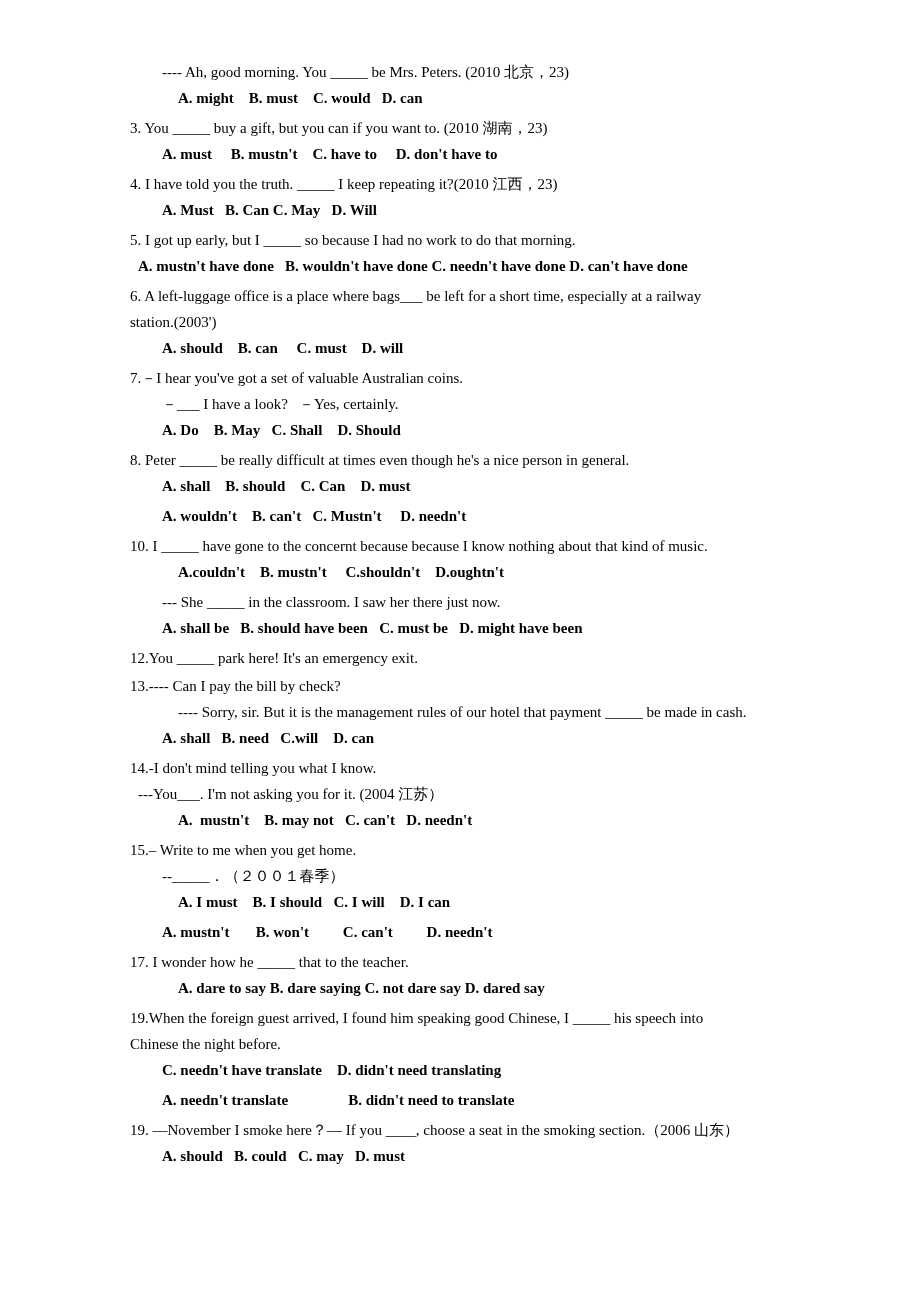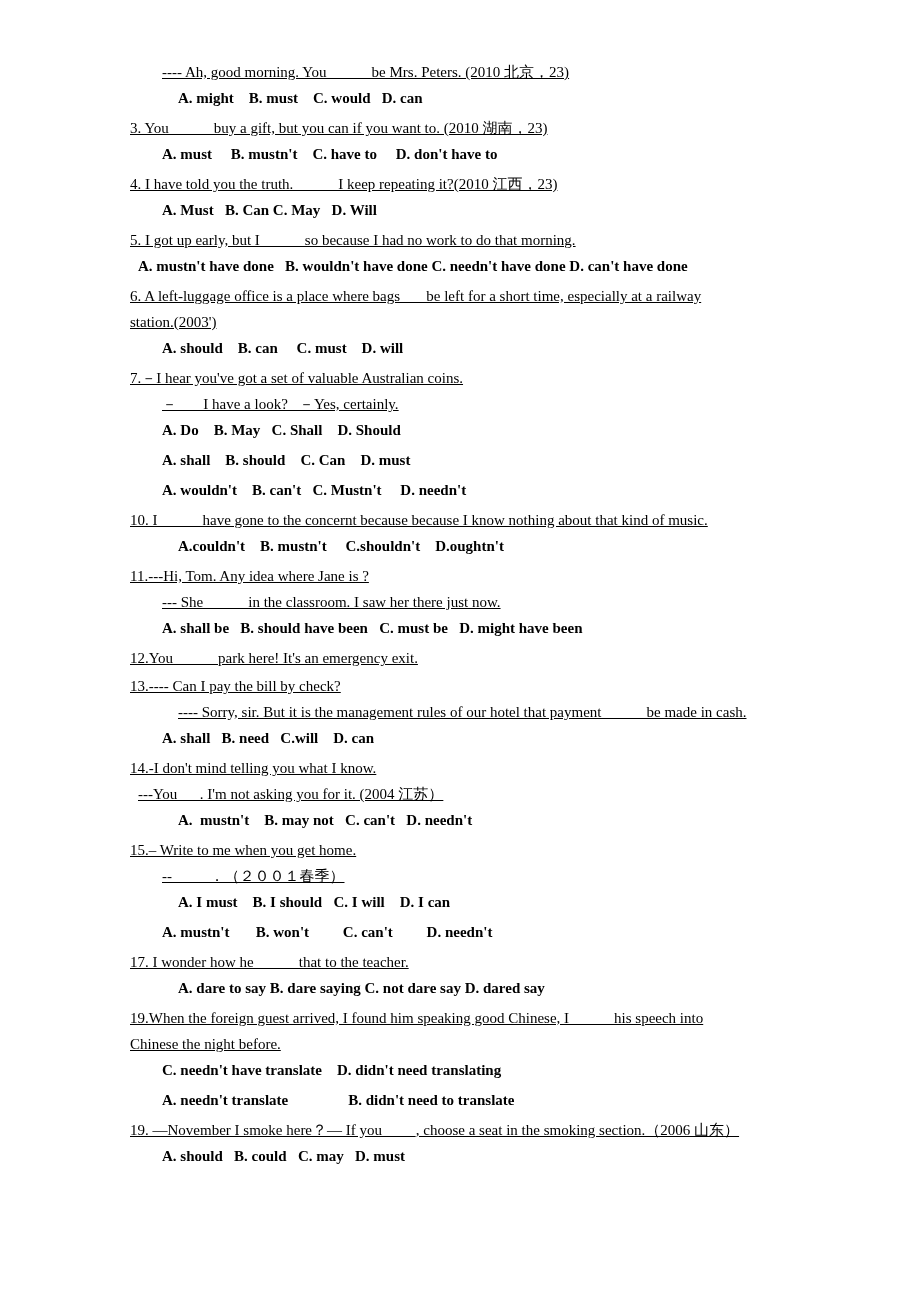--- a/index.html
+++ b/index.html
@@ -15,21 +15,20 @@
       width: 920px;
       min-height: 1302px;
       padding: 60px 130px 60px 130px;
       line-height: 1.6;
     }
     .question-block {
       margin-bottom: 4px;
     }
     .question-line {
       margin-bottom: 2px;
-      text-decoration: underline;
     }
     .options-line {
       margin-bottom: 6px;
       padding-left: 16px;
       font-weight: bold;
     }
     .indent {
       padding-left: 32px;
     }
     .indent2 {
@@ -95,20 +94,23 @@
     </div>
     <div class="question-line indent">
       －___ I have a look?&nbsp;&nbsp;&nbsp;－Yes, certainly.
     </div>
     <div class="options-line indent">
       A. Do&nbsp;&nbsp;&nbsp;&nbsp;B. May&nbsp;&nbsp;&nbsp;C. Shall&nbsp;&nbsp;&nbsp;&nbsp;D. Should
     </div>
   </div>
 
   <div class="question-block">
+    <div class="question-line">
+      8. Peter _____ be really difficult at times even though he's a nice person in general.
+    </div>
     <div class="options-line indent">
       A. shall&nbsp;&nbsp;&nbsp;&nbsp;B. should&nbsp;&nbsp;&nbsp;&nbsp;C. Can&nbsp;&nbsp;&nbsp;&nbsp;D. must
     </div>
   </div>
 
   <div class="question-block">
     <div class="options-line indent">
       A. wouldn't&nbsp;&nbsp;&nbsp;&nbsp;B. can't&nbsp;&nbsp;&nbsp;C. Mustn't&nbsp;&nbsp;&nbsp;&nbsp;&nbsp;D. needn't
     </div>
   </div>
@@ -116,23 +118,20 @@
   <div class="question-block">
     <div class="question-line">
       10. I _____ have gone to the concernt because because I know nothing about that kind of music.
     </div>
     <div class="options-line indent2">
       A.couldn't&nbsp;&nbsp;&nbsp;&nbsp;B. mustn't&nbsp;&nbsp;&nbsp;&nbsp;&nbsp;C.shouldn't&nbsp;&nbsp;&nbsp;&nbsp;D.oughtn't
     </div>
   </div>
 
   <div class="question-block">
-    <div class="question-line">
-      11.---Hi, Tom. Any idea where Jane is ?
-    </div>
     <div class="question-line indent">
       --- She _____ in the classroom. I saw her there just now.
     </div>
     <div class="options-line indent">
       A. shall be&nbsp;&nbsp;&nbsp;B. should have been&nbsp;&nbsp;&nbsp;C. must be&nbsp;&nbsp;&nbsp;D. might have been
     </div>
   </div>
 
   <div class="question-block">
     <div class="question-line">

